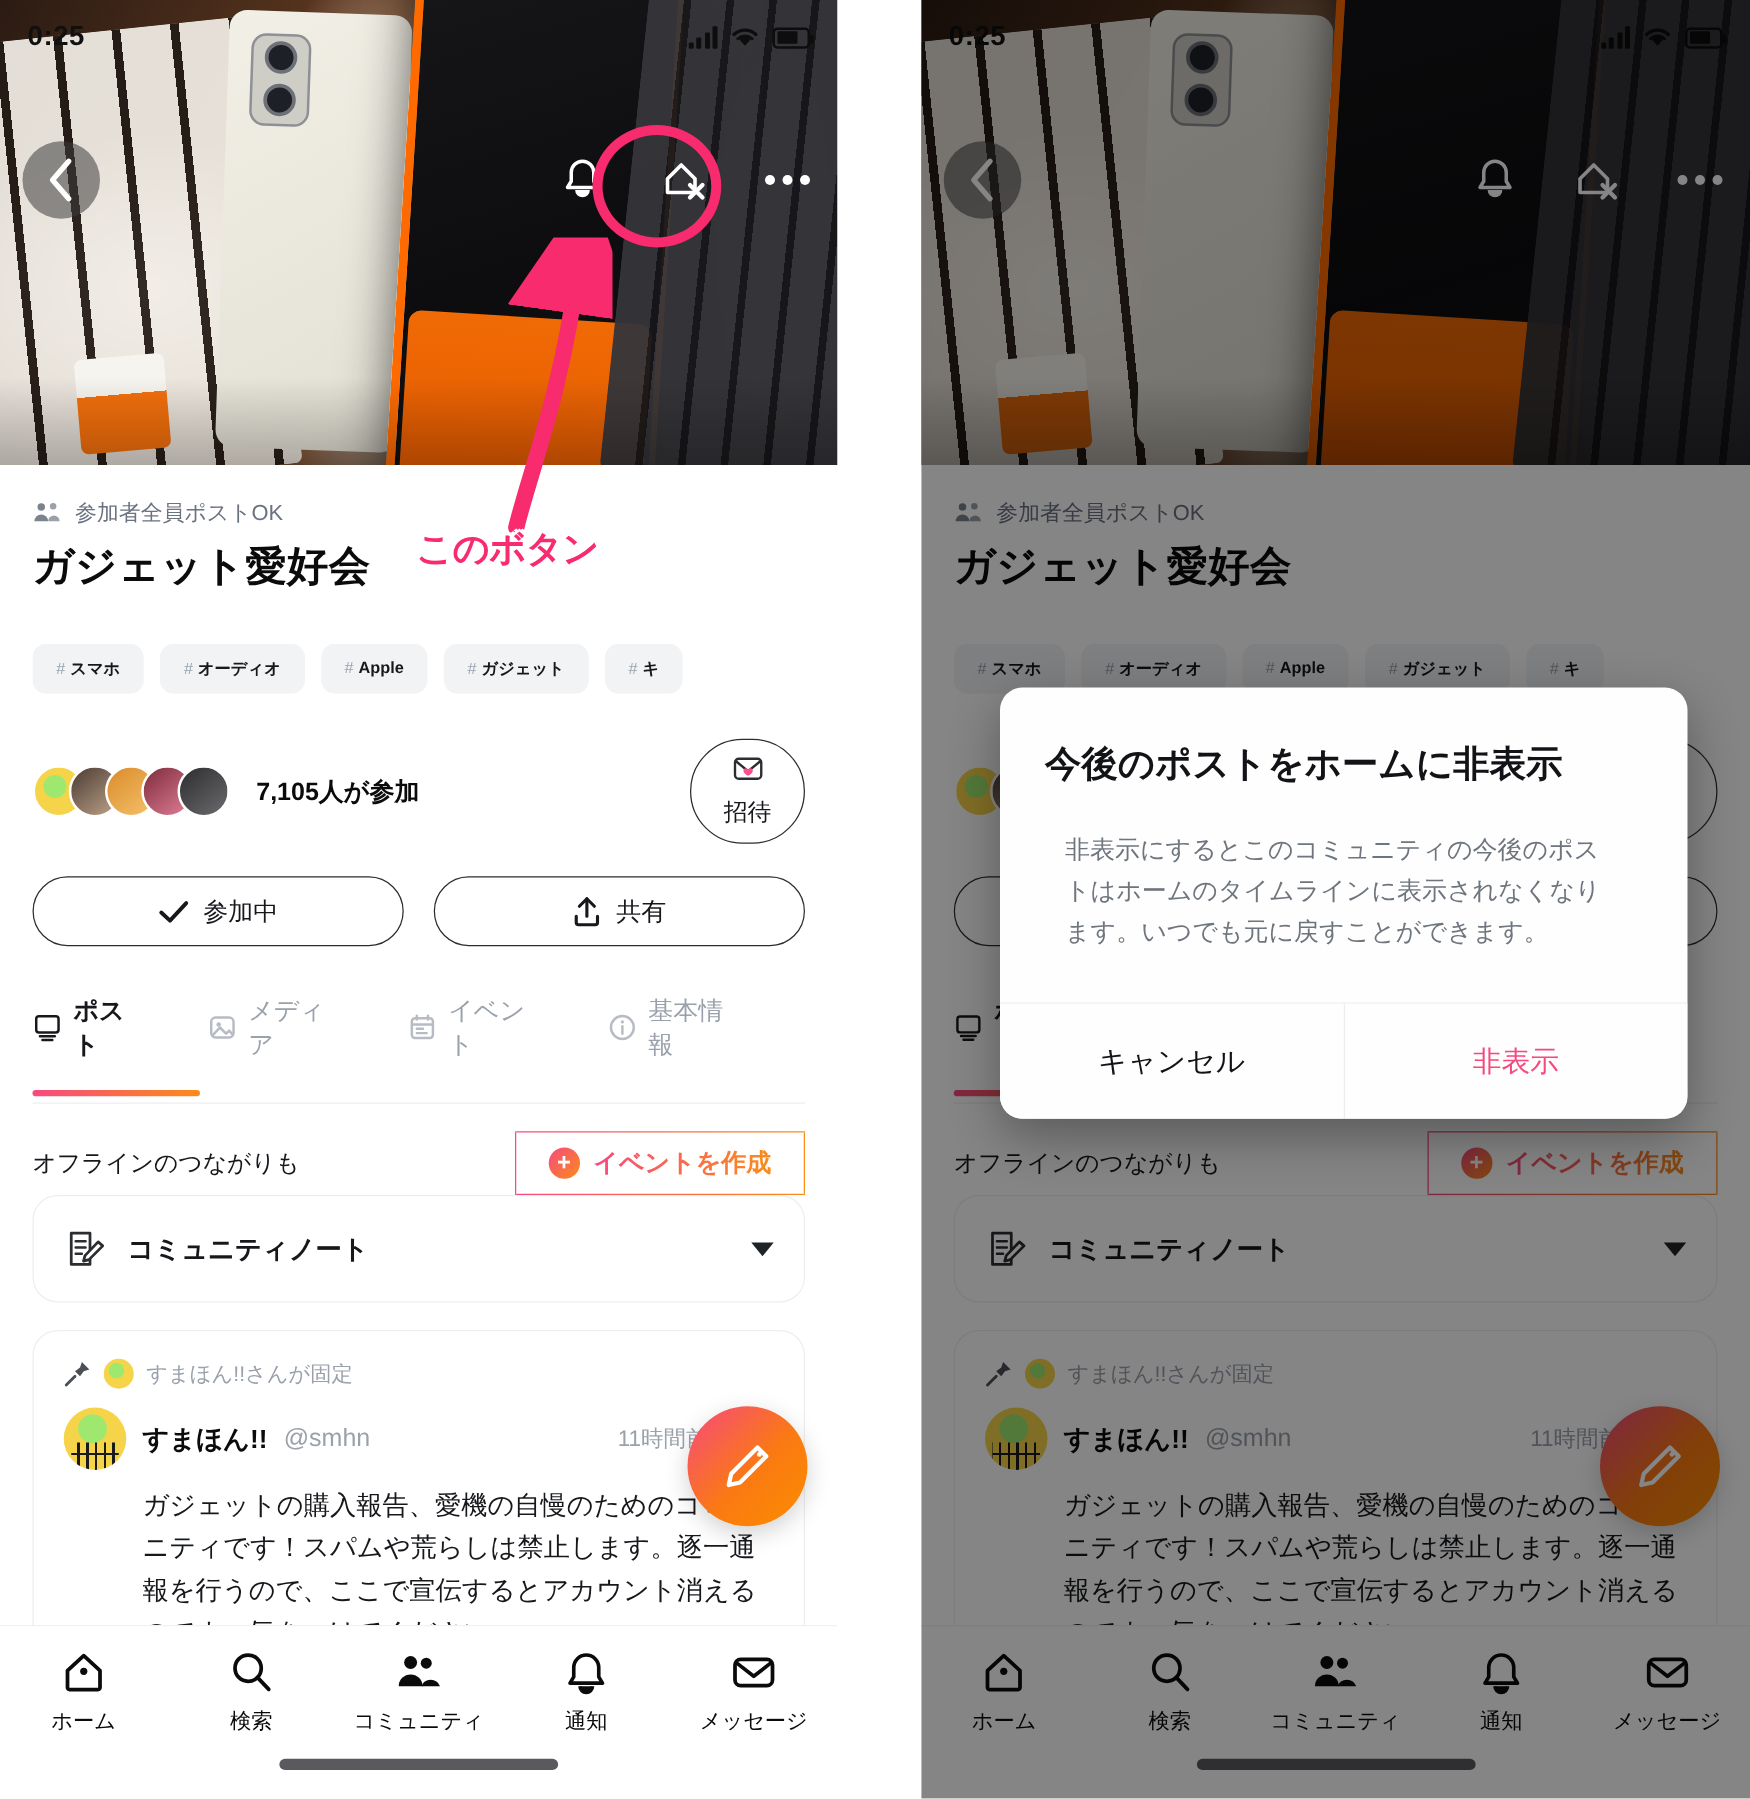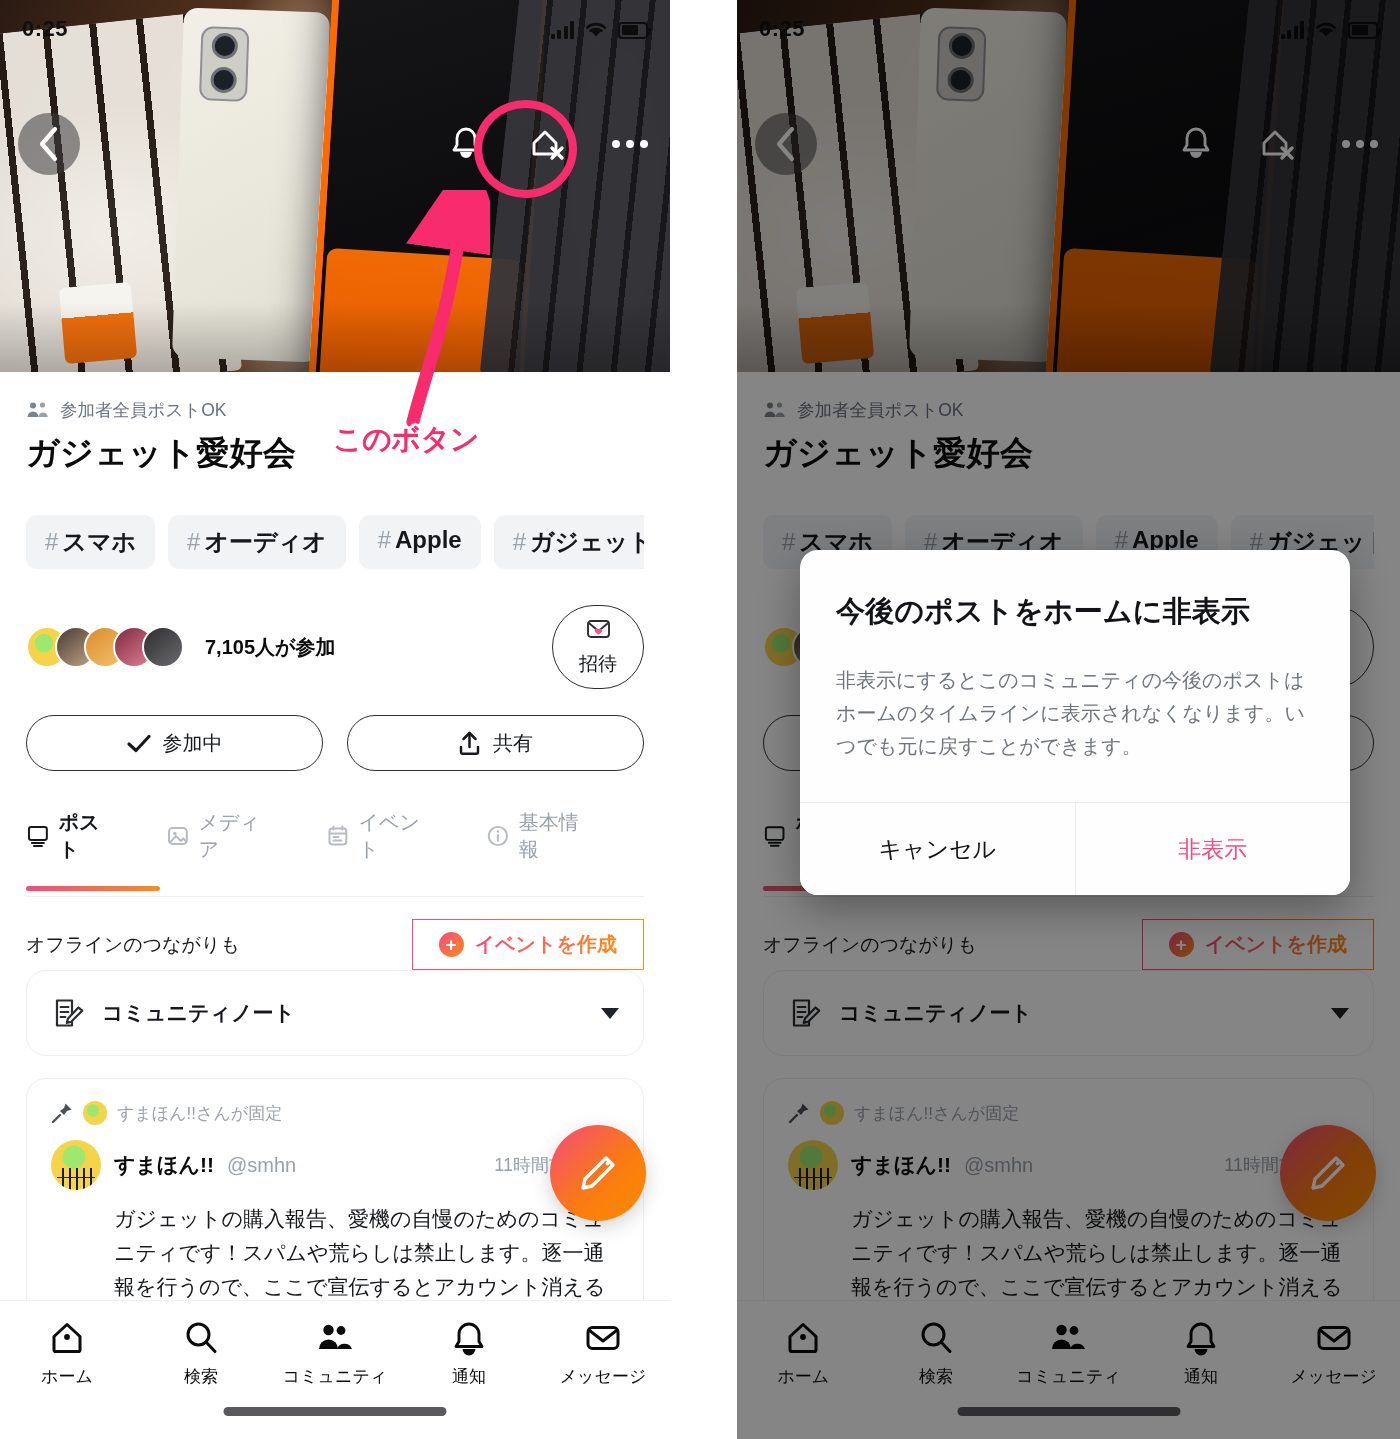--- a/index.html
+++ b/index.html
@@ -166,21 +166,21 @@
   .body-wrap { padding: 0 26px; }
 
   .meta-row { display: flex; align-items: center; gap: 10px; padding-top: 26px; }
   .meta-row .label { font-size: 17.5px; color: #6b7280; }
 
   .comm-title { font-size: 33px; font-weight: 700; color: #0b0b0c; margin-top: 9px; letter-spacing: .3px; }
 
   .chips { display: flex; gap: 13px; margin-top: 39px; overflow: hidden; }
   .chip {
     background: #f2f3f5; border-radius: 11px;
-    padding: 11px 19px; font-size: 24px; color: #16181c; font-weight: 600;
+    padding: 11px 19px; font-size: 13px; color: #16181c; font-weight: 600;
     white-space: nowrap; flex: none; text-align: center;
   }
   .chip .hash { color: #9aa3ad; font-weight: 500; margin-right: 4px; }
 
   .members-row { display: flex; align-items: center; margin-top: 36px; }
   .avatars { display: flex; }
   .avatars .av {
     width: 42px; height: 42px; border-radius: 50%;
     border: 2.5px solid #fff; margin-left: -13px; flex:none;
     background-size: cover;
@@ -312,21 +312,21 @@
     background: #fefefe; border-radius: 18px; z-index: 25;
     box-shadow: 0 14px 40px rgba(0,0,0,.32);
     overflow: hidden;
   }
   .dialog-title {
     font-size: 29px; font-weight: 700; color: #121316;
     padding: 42px 36px 0; letter-spacing: .2px;
   }
   .dialog-desc {
     font-size: 20px; line-height: 1.64; color: #6f757d;
-    padding: 32px 36px 40px;
+    padding: 32px 52px 40px;
   }
   .dialog-actions { display: flex; border-top: 1px solid #ededef; }
   .dialog-btn {
     flex: 1; height: 92px; display: flex; align-items: center; justify-content: center;
     font-size: 23px; color: #121316; background: #fefefe;
   }
   .dialog-btn.danger { color: #f7497f; }
   .dialog-divider { width: 1px; background: #ededef; }
 
   .gap-col { width: 67px; height: 1439px; background: #ffffff; position:absolute; left:670px; top:0; z-index: 2;}

